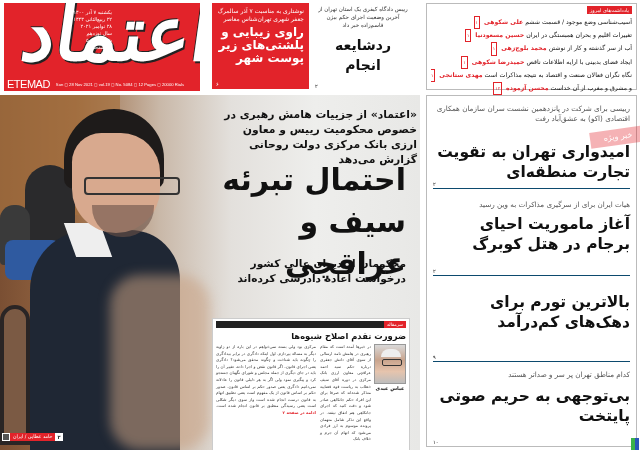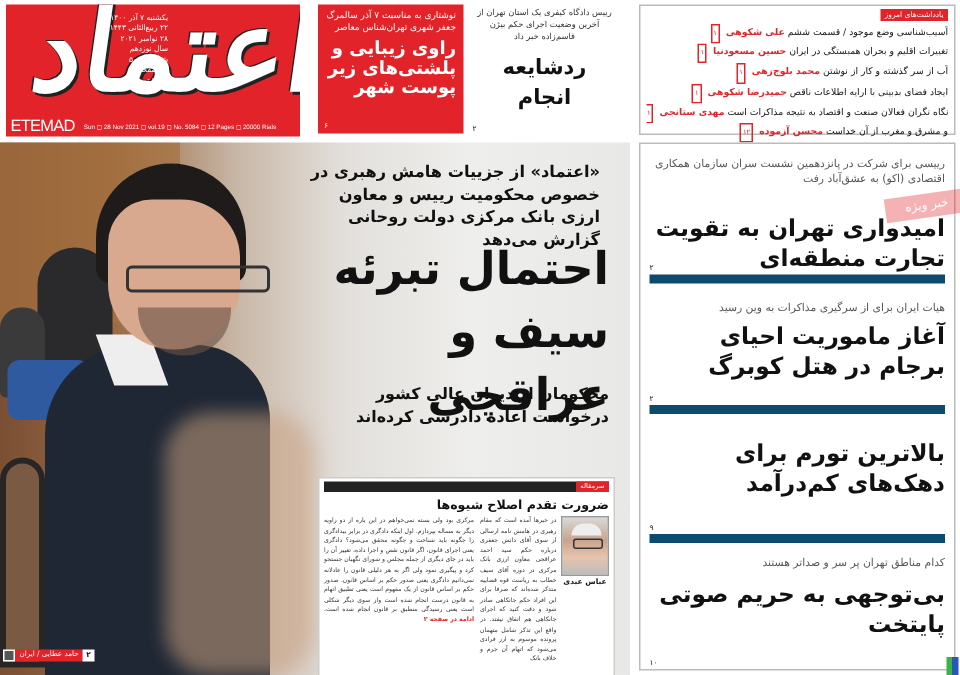--- a/index.html
+++ b/index.html
@@ -49,21 +49,21 @@
   .photo .glasses { position: absolute; left: 84px; top: 82px; width: 96px; height: 18px; border: 2px solid #333; border-radius: 4px; }
   .photo .suit { position: absolute; left: 30px; top: 135px; width: 150px; height: 220px; background: #1f2734; border-radius: 60px 50px 0 0; }
   .photo .collar { position: absolute; left: 70px; top: 128px; width: 36px; height: 34px; background: #eeeeee; transform: skewX(20deg); }
   .photo .chair { position: absolute; left: 0; top: 210px; width: 30px; height: 140px; border: 4px solid #2a2525; border-radius: 16px 16px 0 0; background: #7b5a44; }
   .photo .blur { position: absolute; left: 110px; top: 180px; width: 100px; height: 175px; background: rgba(200,160,130,0.55); border-radius: 30px; filter: blur(6px); }
   .photo-credit { position: absolute; left: 2px; top: 337px; display: flex; align-items: center; height: 9px; }
   .credit-cam { width: 8px; height: 8px; background: #555; border: 1px solid #fff; }
   .credit-name { background: #e2232a; color: #fff; font-size: 4.8px; padding: 0 3px; height: 8px; line-height: 8px; }
   .credit-pg { background: #fff; color: #111; font-size: 5px; padding: 0 2px; height: 8px; line-height: 8px; font-weight: bold; }
 
-  .feature-kicker { position: absolute; left: 204px; top: 12px; width: 196px; font-size: 10.8px; font-weight: bold; line-height: 15px; direction: rtl; text-align: right; }
+  .feature-kicker { position: absolute; left: 221px; top: 12px; width: 196px; font-size: 10.8px; font-weight: bold; line-height: 15px; direction: rtl; text-align: right; }
   .feature-head { position: absolute; left: 200px; top: 64px; width: 206px; font-family: "DejaVu Sans", sans-serif; font-size: 30px; font-weight: bold; line-height: 42px; direction: rtl; text-align: right; letter-spacing: -1px; }
   .feature-sub { position: absolute; left: 200px; top: 161px; width: 206px; font-size: 10.6px; font-weight: bold; line-height: 15px; direction: rtl; text-align: right; }
 
   
   .column { position: absolute; left: 212px; top: 223px; width: 198px; height: 140px; background: #ffffff; border: 1px solid #ccc; padding: 2px 3px; }
   .column-bar { height: 7px; background: #222; display: flex; justify-content: flex-end; }
   .column-tag { background: #e2232a; color: #fff; font-size: 4.5px; line-height: 7px; padding: 0 3px; }
   .column-title { font-size: 8.4px; font-weight: bold; direction: rtl; text-align: right; margin-top: 3px; line-height: 11px; }
   .column-body { display: flex; gap: 4px; margin-top: 2px; direction: rtl; }
   .col-right { width: 86px; }
@@ -71,21 +71,21 @@
   .col-right-top { display: flex; gap: 3px; direction: rtl; }
   .portrait { width: 32px; height: 40px; background: linear-gradient(180deg,#d9d9d9 0%, #c9a48d 40%, #e6c4ad 70%, #bdbdbd 100%); border: 1px solid #999; position: relative; }
   .portrait::before { content: ""; position: absolute; left: 6px; top: 4px; width: 20px; height: 8px; background: #eee; border-radius: 8px 8px 0 0; }
   .portrait::after { content: ""; position: absolute; left: 7px; top: 14px; width: 18px; height: 5px; border: 1px solid #333; border-radius: 2px; }
   .portrait-name { font-size: 5px; font-weight: bold; text-align: center; margin-top: 1px; }
   .col-text { font-size: 4.1px; line-height: 6.6px; color: #333; text-align: justify; direction: rtl; }
   .continue { color: #e2232a; font-weight: bold; }
 
   
   .rightcol { position: absolute; left: 426px; top: 95px; width: 211px; height: 352px; border: 1px solid #bbb; padding: 0 6px; }
-  .story { position: relative; border-bottom: 6px solid #0c4a6e; }
+  .story { position: relative; border-bottom: 1px solid #0c4a6e; }
   .story:last-child { border-bottom: none; }
   .story-kicker { font-size: 7.2px; line-height: 10px; color: #555; direction: rtl; text-align: right; }
   .story-head { font-size: 15.5px; font-weight: bold; line-height: 20px; direction: rtl; text-align: right; letter-spacing: -0.5px; }
   .story-pg { font-size: 5px; position: absolute; left: 0; bottom: 1px; }
   .s1 { height: 93px; padding-top: 8px; }
   .s1 .story-head { margin-top: 18px; }
   .s2 { height: 87px; padding-top: 11px; }
   .s2 .story-head { margin-top: 4px; }
   .s3 { height: 86px; padding-top: 8px; }
   .s3 .story-head { margin-top: 8px; }

